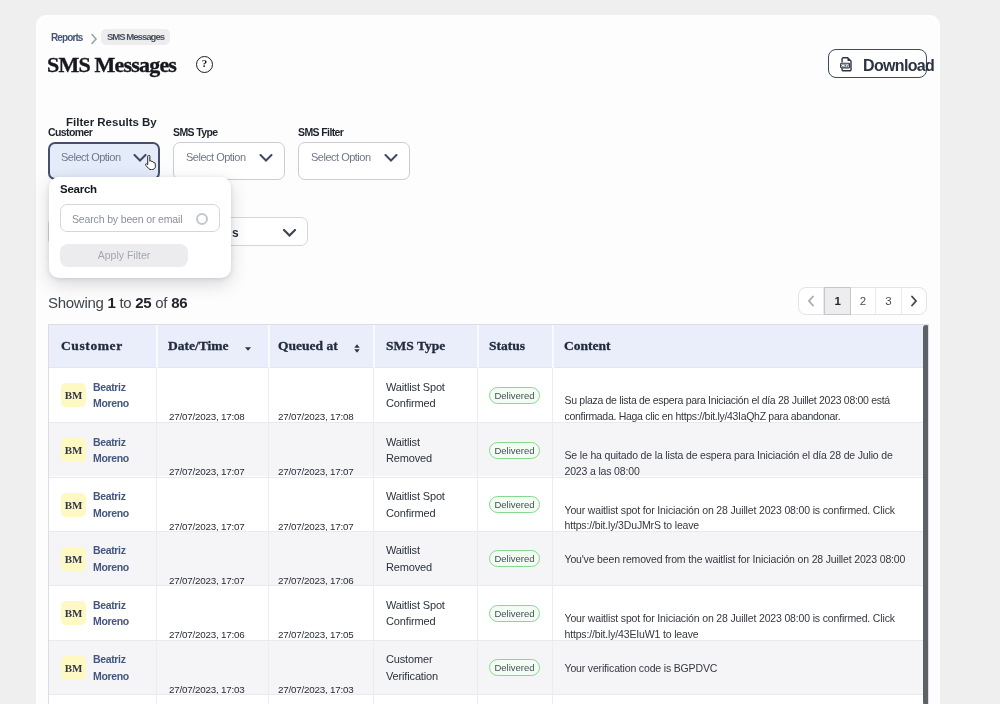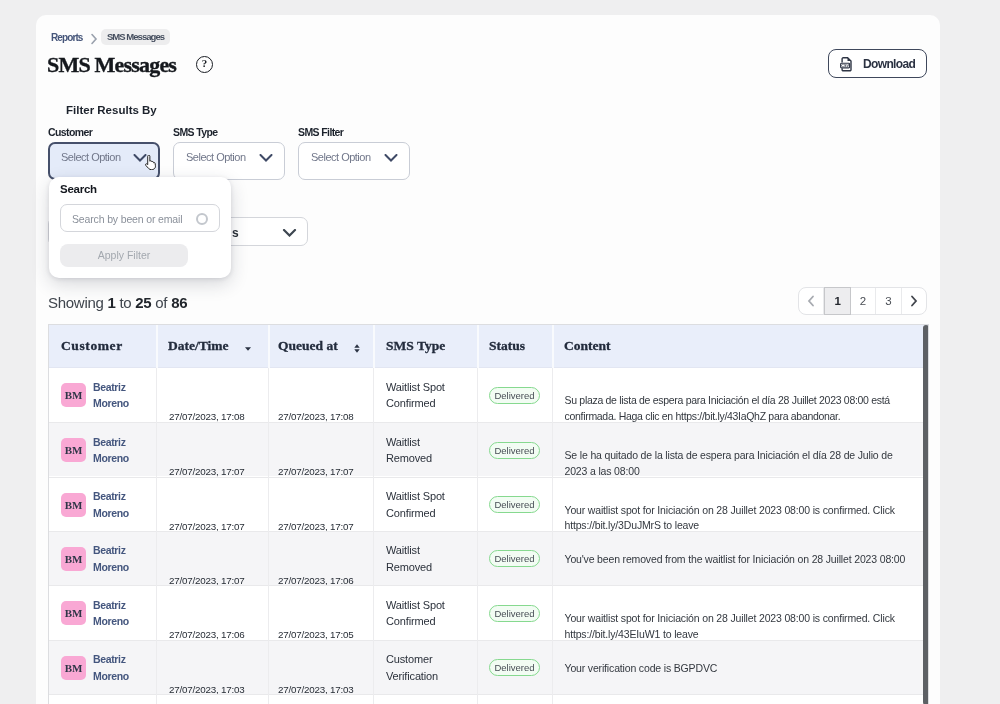--- a/index.html
+++ b/index.html
@@ -13,24 +13,24 @@
   .bc-reports { left:51px; top:32px; font-size:10px; font-weight:700; color:#46567a; letter-spacing:-0.9px; }
   .bc-sep { left:90px; top:32px; }
   .bc-pill { left:101px; top:29px; width:69px; height:16px; background:#ededee; border-radius:5px; text-align:center; font-size:9.5px; font-weight:700; color:#454e5e; line-height:16px; letter-spacing:-0.95px; }
 
   
   .h1 { left:47px; top:52px; font-size:22px; font-weight:700; color:#15181d; letter-spacing:-0.8px; -webkit-text-stroke:0.35px #15181d; }
   .help { left:196px; top:56px; width:17px; height:17px; border:1.7px solid #181c22; border-radius:50%; text-align:center; font-size:11px; font-weight:700; color:#181c22; line-height:13.5px; }
 
   
   .dl { left:828px; top:49px; width:99px; height:29px; border:1.5px solid #3f485c; border-radius:8px; background:#fff; }
-  .dl-txt { left:863px; top:57px; font-size:12px; font-weight:700; color:#2b3242; letter-spacing:-0.65px; }
-
-  
-  .flt-title { left:48px; top:104px; font-size:11.5px; font-weight:700; color:#1c222c;padding-left:18px; }
+  .dl-txt { left:863px; top:57px; font-size:16px; font-weight:700; color:#2b3242; letter-spacing:-0.65px; }
+
+  
+  .flt-title { left:48px; top:116px; font-size:11.5px; font-weight:700; color:#1c222c;padding-left:18px; }
   .lbl { top:126px; font-size:10.5px; font-weight:700; color:#1c222c; letter-spacing:-0.6px; }
   .sel { top:142px; width:112px; height:38px; background:#fff; border:1px solid #c9cdd6; border-radius:7px; }
   .sel-txt { position:absolute; left:12px; top:8px; font-size:11px; color:#71778a; letter-spacing:-0.5px; }
   .sel-chev { position:absolute; right:11px; top:11px; }
   .sel-cust { left:48px; background:#e4ebf9; border:2px solid #46506b; }
   .sel2 { left:48px; top:217px; width:260px; height:29px; background:#fff; border:1px solid #d4d6db; border-radius:7px; }
 
   
   .popup { left:49px; top:177px; width:182px; height:101px; background:#fff; border-radius:10px; box-shadow:0 6px 18px rgba(40,44,63,0.18), 0 1px 4px rgba(40,44,63,0.12); }
   .pp-title { left:60px; top:183px; font-size:11.5px; font-weight:700; color:#14181f; letter-spacing:-0.25px; }
@@ -51,21 +51,21 @@
 
   
   .tbl { left:48px; top:324px; width:881px; height:380px; border:1px solid #dcdde0; border-bottom:none; background:#fff; overflow:hidden; }
   .thead { position:absolute; left:0; top:0; width:879px; height:43px; background:#e9eefa; border-bottom:1px solid #e2e6f2; }
   .th { position:absolute; top:12.5px; font-size:13.5px; font-weight:700; color:#232c3d; font-family:"Liberation Serif", serif; -webkit-text-stroke:0.3px #232c3d; }
   .vsep-h { position:absolute; top:0; width:1.5px; height:43px; background:#f8fafd; }
   .vsep-b { position:absolute; top:43px; width:1px; height:337px; background:#ececee; }
   .row { position:absolute; left:0; width:879px; height:54px; }
   .row.alt { background:#f5f5f7; }
   .row.sep { border-top:1px solid #e9e9eb; }
-  .av { position:absolute; left:12px; top:15px; width:25px; height:24px; background:#f9a8d4; border-radius:5px; text-align:center; font-family:"Liberation Serif", serif; font-weight:700; font-size:11px; color:#2e3647; line-height:24px; }
+  .av { position:absolute; left:12px; top:15px; width:25px; height:24px; background:#fef9c3; border-radius:5px; text-align:center; font-family:"Liberation Serif", serif; font-weight:700; font-size:11px; color:#2e3647; line-height:24px; }
   .nm { position:absolute; left:44px; top:10.5px; font-size:10.5px; font-weight:700; color:#44567e; line-height:16.5px; letter-spacing:-0.35px; }
   .dt { position:absolute; top:21px; font-size:9.8px; color:#262c35; letter-spacing:-0.2px;margin-top:22px; }
   .typ { position:absolute; left:337px; top:10.5px; font-size:11px; color:#2b313b; line-height:16.5px; letter-spacing:-0.15px; }
   .pill { position:absolute; left:440px; top:18.5px; width:51px; height:17px; border:1px solid #86d98f; background:#f2fcf3; border-radius:9px; text-align:center; font-size:9.5px; font-weight:500; color:#474d55; line-height:15px; }
   .ct { position:absolute; left:515.5px; font-size:10.5px; color:#33383f; line-height:15.5px; letter-spacing:-0.16px; white-space:nowrap; }
   .ct2 { top:25px; } .ct1 { top:20px; }
   .sbar { position:absolute; left:874px; top:0; width:6px; height:380px; background:#5d6064; border-radius:3px; }
 </style>
 </head>
 <body>

